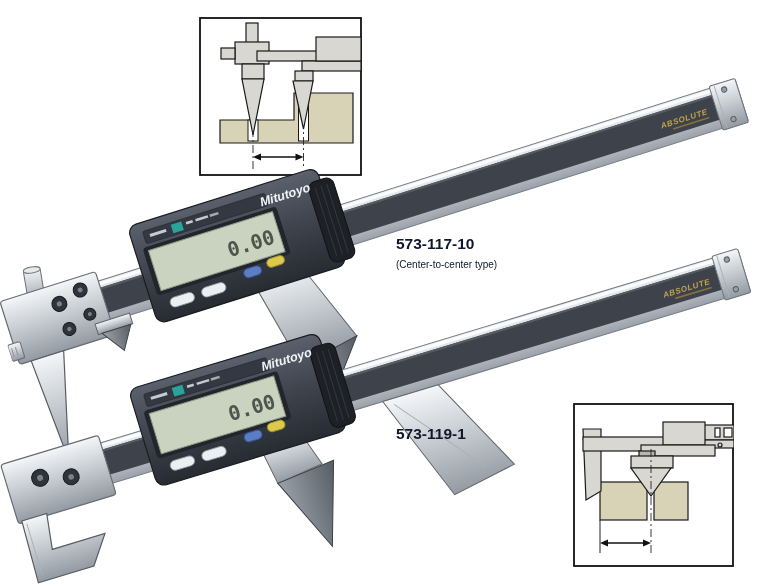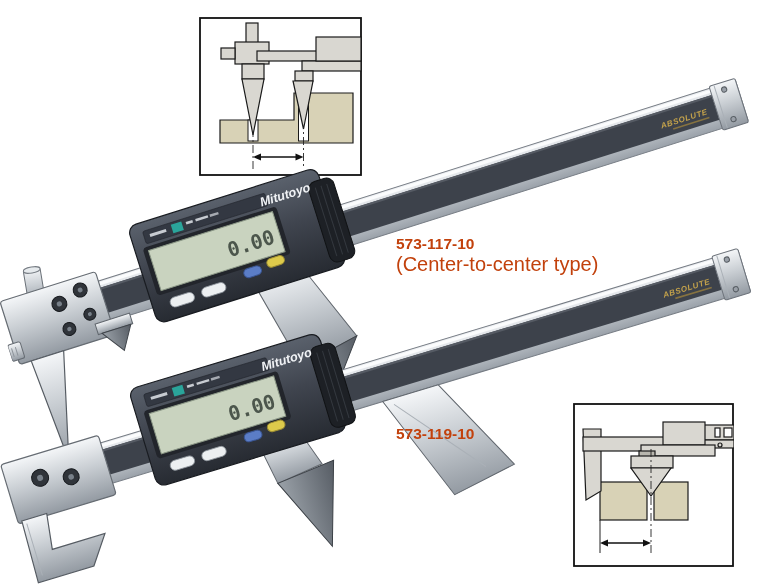--- a/index.html
+++ b/index.html
@@ -2,23 +2,23 @@
 <html><head>
 <meta charset="utf-8">
 <style>
   html,body{margin:0;padding:0;background:#fff;}
   .stage{position:relative;width:769px;height:586px;background:#fff;overflow:hidden;
          font-family:"Liberation Sans",sans-serif;}
   .diagram{position:absolute;}
   .caliper{position:absolute;left:0;width:790px;height:240px;}
   .caliper-a{top:235px;transform:rotate(-17.5deg);transform-origin:70px 76px;}
   .caliper-b{top:397px;transform:rotate(-16.8deg);transform-origin:70px 76px;}
-  .prod-label{position:absolute;color:#c2410c;line-height:21px;}
+  .prod-label{position:absolute;color:#0f172a;line-height:21px;}
   .prod-label .model{font-size:15.5px;font-weight:bold;}
-  .prod-label .type{font-size:20px;}
+  .prod-label .type{font-size:10px;}
   .label-1{left:396px;top:233px;}
   .label-2{left:396px;top:423px;}
   svg{display:block;}
   text{font-family:"Liberation Sans",sans-serif;}
   .lcd-digits{font-family:"DejaVu Sans Mono",monospace;font-weight:bold;}
   .brand{font-style:italic;font-weight:bold;}
   .beam-mark{font-style:italic;font-weight:bold;letter-spacing:.6px;}
 </style>
 </head>
 <body>
@@ -239,21 +239,21 @@
           <rect x="168" y="94" width="25" height="10" rx="5" fill="#eceff1" stroke="#8f969d" stroke-width=".8"></rect>
           <rect x="201" y="94" width="25" height="10" rx="5" fill="#eceff1" stroke="#8f969d" stroke-width=".8"></rect>
           <rect x="247" y="89" width="18" height="9" rx="4.5" fill="#5b7dc6" stroke="#3b5796"></rect>
           <rect x="272" y="86" width="18" height="9" rx="4.5" fill="#ddca4b" stroke="#9c8d33"></rect>
         </g>
       </g>
     </svg>
   </div>
 
   <div class="prod-label label-2">
-    <div class="model">573-119-10</div>
+    <div class="model">573-119-1</div>
   </div>
 
   <div class="diagram" style="left:573px;top:403px;">
     <svg width="161" height="164" viewBox="0 0 161 164">
       <rect x="1" y="1" width="159" height="162" fill="#ffffff" stroke="#111" stroke-width="1.8"></rect>
 
       <rect x="27" y="79" width="47" height="38" fill="#d8d2b6" stroke="#1a1a1a" stroke-width="1.2"></rect>
       <rect x="81" y="79" width="34" height="38" fill="#d8d2b6" stroke="#1a1a1a" stroke-width="1.2"></rect>
 
       <g fill="#d9d7d1" stroke="#1a1a1a" stroke-width="1.2">

